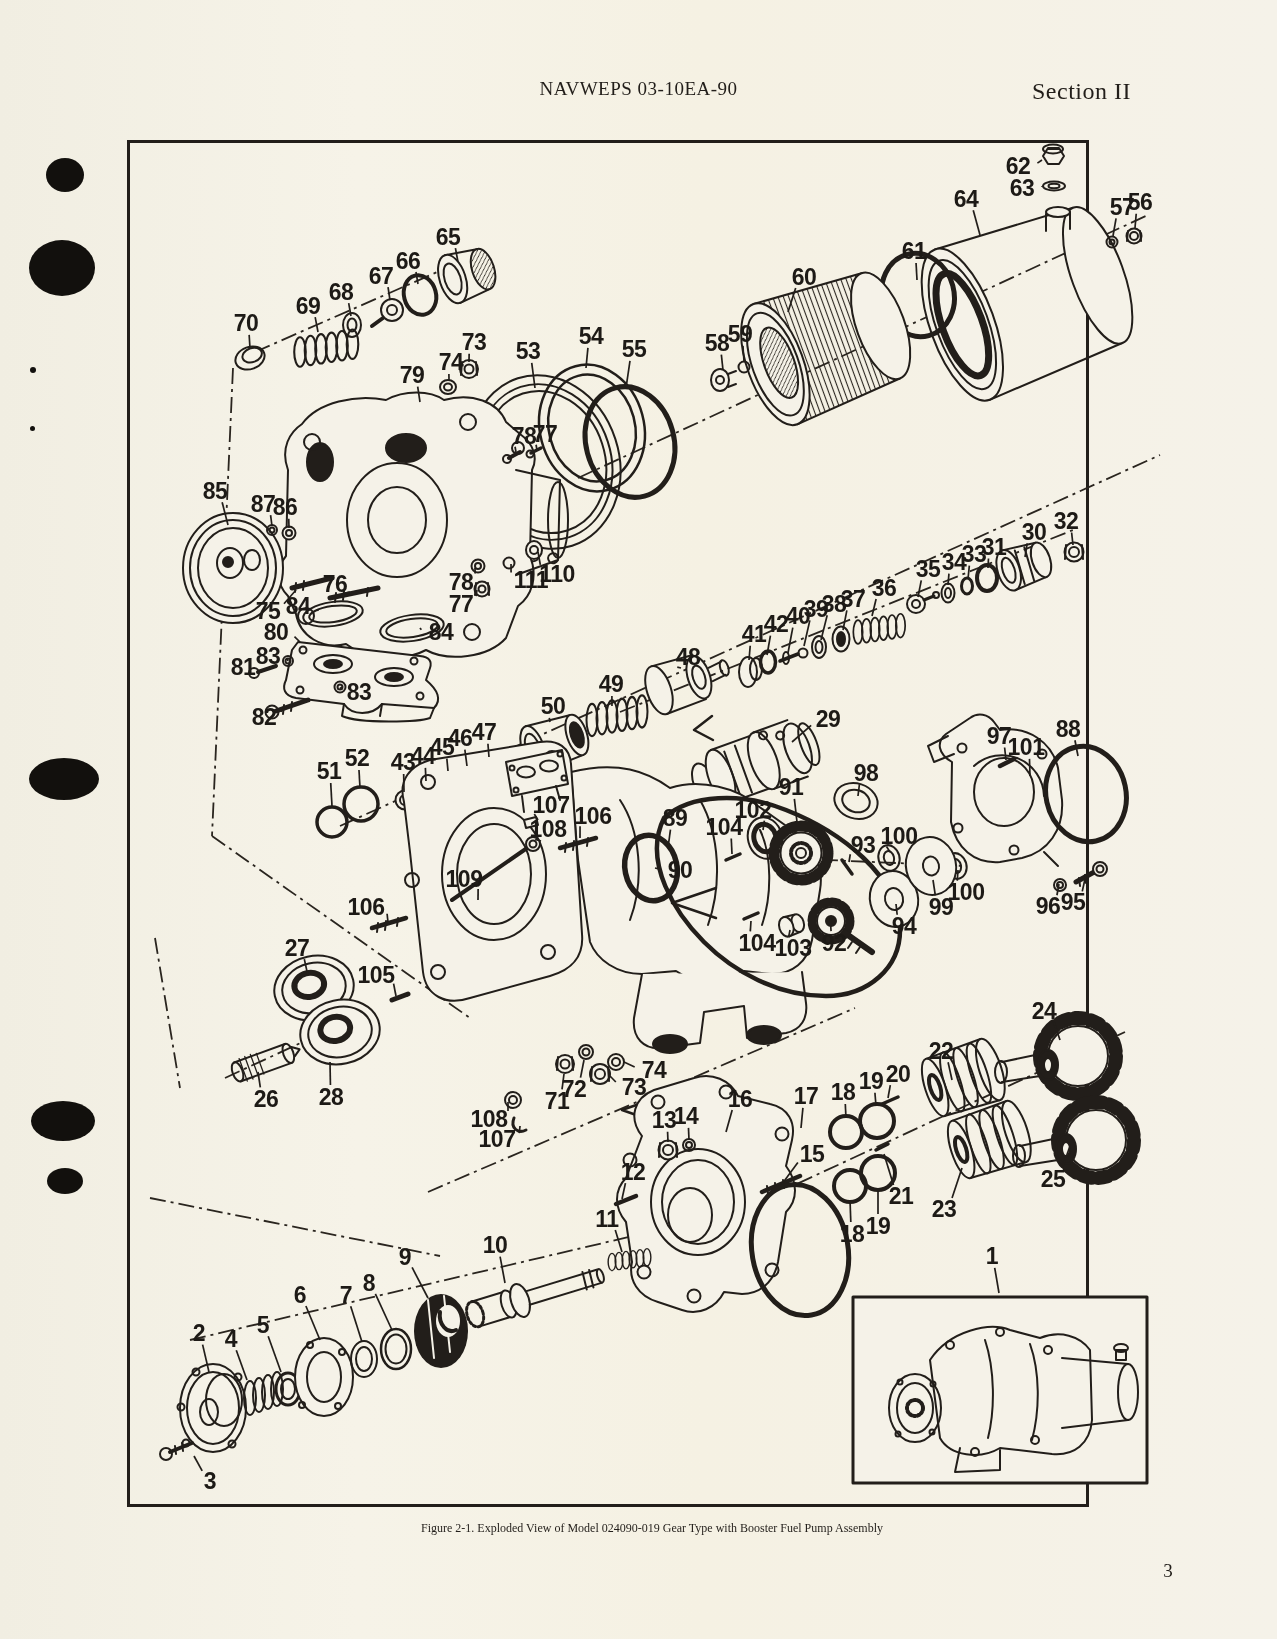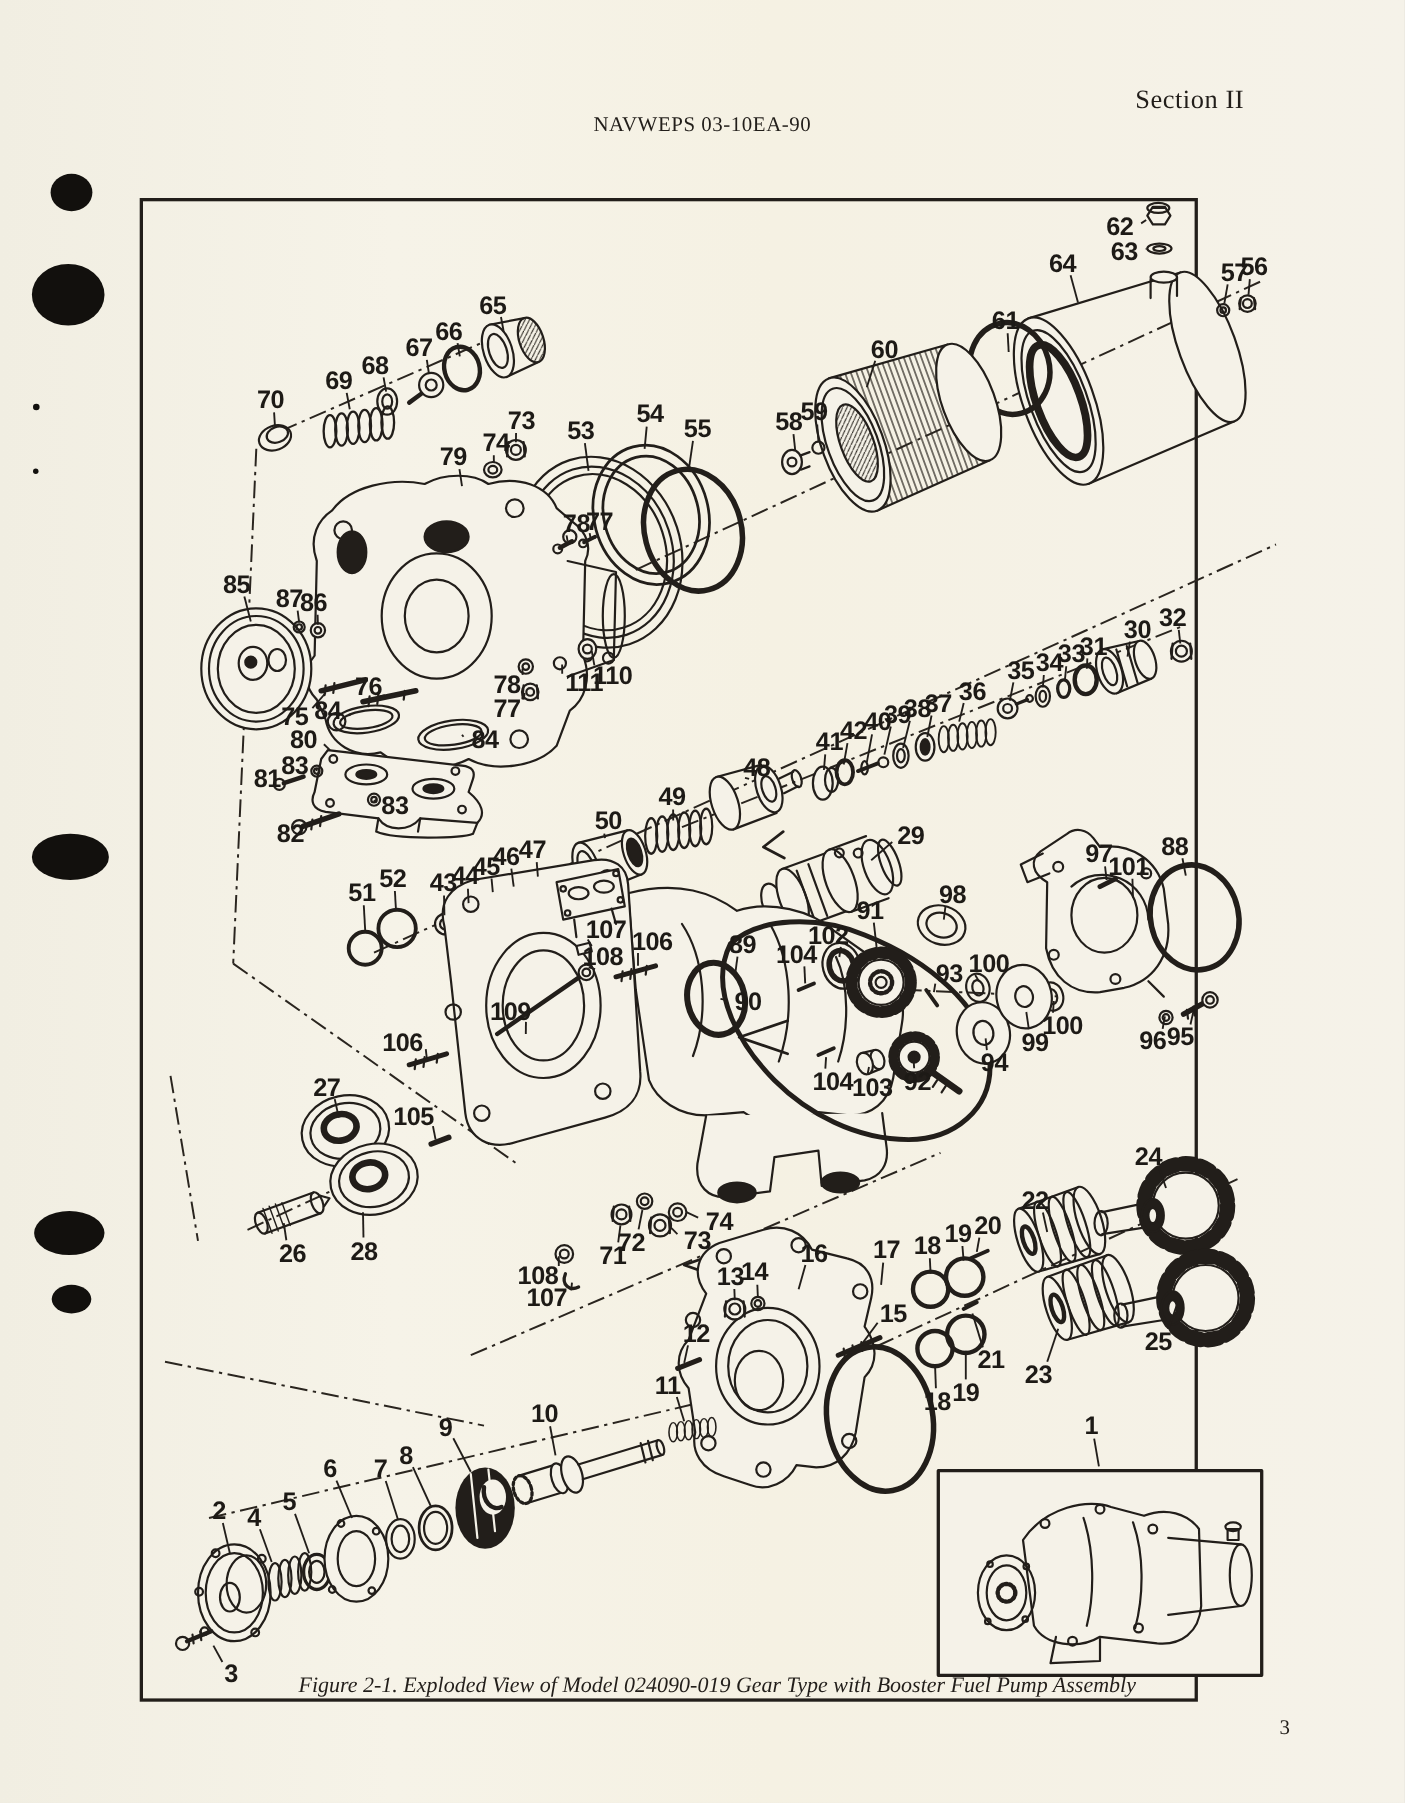--- a/index.html
+++ b/index.html
@@ -1,25 +1,25 @@
 <!DOCTYPE html>
 <html><head>
 <meta charset="utf-8">
 <style>
   html,body{margin:0;padding:0;background:#e8e5dc;}
   .page{
     position:relative;width:1277px;height:1639px;overflow:hidden;
     background:linear-gradient(90deg,#f1eee2 0%,#f6f3e8 28%,#f5f1e3 55%,#f5f2e9 100%);
     font-family:"Liberation Serif", serif;color:#221e1a;
   }
-  .hdr{position:absolute;top:78px;left:0;width:100%;text-align:center;font-size:19px;letter-spacing:.5px;margin-top:25px;}
+  .hdr{position:absolute;top:78px;left:0;width:100%;text-align:center;font-size:19px;letter-spacing:.5px;}
   .hdr-right{position:absolute;top:78px;right:146px;font-size:24px;letter-spacing:.5px;}
-  .figure-box{position:absolute;left:127px;top:140px;width:962px;height:1367px;border:3px solid #221e1a;box-sizing:border-box;margin-top:40px;}
+  .figure-box{position:absolute;left:127px;top:140px;width:962px;height:1367px;border:3px solid #221e1a;box-sizing:border-box;}
   .figure-box svg{position:absolute;left:-3px;top:-3px;width:1050px;height:1367px;}
-  .caption{position:absolute;top:1521px;left:127px;width:1050px;text-align:center;font-size:20px;font-style:italic;}
+  .caption{position:absolute;top:1521px;left:127px;width:1050px;text-align:center;font-size:12px;}
   .pageno{position:absolute;top:1560px;left:1150px;width:36px;text-align:center;font-size:19px;}
   .dot{position:absolute;background:#12100d;border-radius:50%;}
   #d1{left:46px;top:158px;width:38px;height:34px;}
   #d2{left:29px;top:240px;width:66px;height:56px;}
   #d3{left:30px;top:367px;width:6px;height:6px;}
   #d4{left:30px;top:426px;width:5px;height:5px;}
   #d5{left:29px;top:758px;width:70px;height:42px;}
   #d6{left:31px;top:1101px;width:64px;height:40px;}
   #d7{left:47px;top:1168px;width:36px;height:26px;}
   text.callout{font-family:"Liberation Sans", sans-serif;font-weight:700;font-size:23px;fill:#1d1a16;letter-spacing:-0.5px;}

